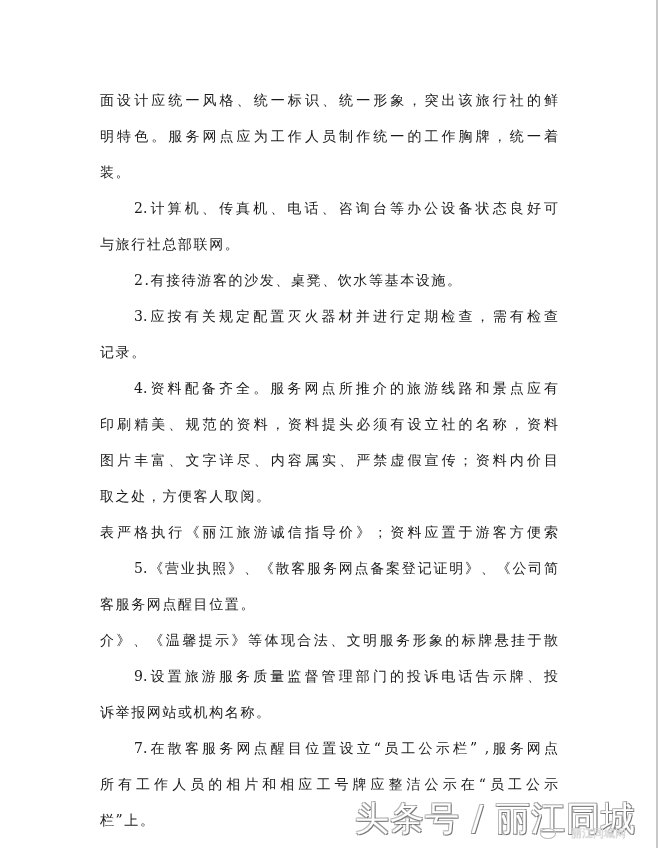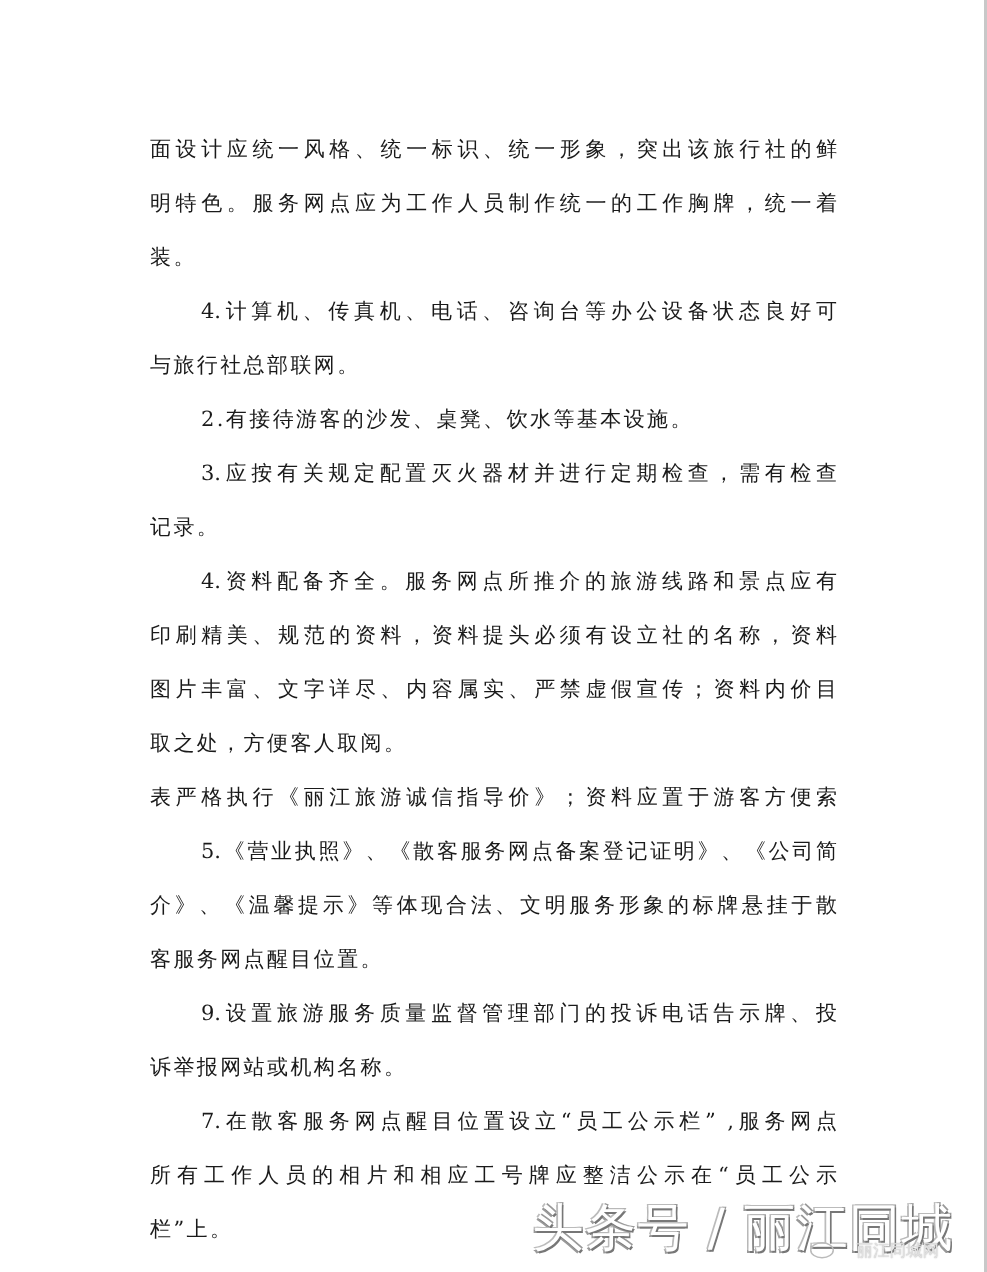--- a/index.html
+++ b/index.html
@@ -32,33 +32,33 @@
 </style>
 </head>
 <body>
 
 <div class="page-edge"></div>
 
 <div class="doc">
   <div class="line justify">面设计应统一风格、统一标识、统一形象，突出该旅行社的鲜</div>
   <div class="line justify">明特色。服务网点应为工作人员制作统一的工作胸牌，统一着</div>
   <div class="line">装。</div>
-  <div class="line indent justify">4.计算机、传真机、电话、咨询台等办公设备状态良好可</div>
+  <div class="line indent justify">2.计算机、传真机、电话、咨询台等办公设备状态良好可</div>
   <div class="line">与旅行社总部联网。</div>
   <div class="line indent">2.有接待游客的沙发、桌凳、饮水等基本设施。</div>
   <div class="line indent justify">3.应按有关规定配置灭火器材并进行定期检查，需有检查</div>
   <div class="line">记录。</div>
   <div class="line indent justify">4.资料配备齐全。服务网点所推介的旅游线路和景点应有</div>
   <div class="line justify">印刷精美、规范的资料，资料提头必须有设立社的名称，资料</div>
   <div class="line justify">图片丰富、文字详尽、内容属实、严禁虚假宣传；资料内价目</div>
   <div class="line">取之处，方便客人取阅。</div>
   <div class="line justify">表严格执行《丽江旅游诚信指导价》；资料应置于游客方便索</div>
   <div class="line indent justify">5.《营业执照》、《散客服务网点备案登记证明》、《公司简</div>
+  <div class="line">客服务网点醒目位置。</div>
   <div class="line justify">介》、《温馨提示》等体现合法、文明服务形象的标牌悬挂于散</div>
-  <div class="line">客服务网点醒目位置。</div>
   <div class="line indent justify">9.设置旅游服务质量监督管理部门的投诉电话告示牌、投</div>
   <div class="line">诉举报网站或机构名称。</div>
   <div class="line indent justify">7.在散客服务网点醒目位置设立“员工公示栏” ,服务网点</div>
   <div class="line justify">所有工作人员的相片和相应工号牌应整洁公示在“员工公示</div>
   <div class="line">栏”上。</div>
 </div>
 
 <div class="watermark">头条号 / 丽江同城网</div>
 <div class="wm-logo"></div>
 <div class="watermark-sub">丽江同城网</div>

